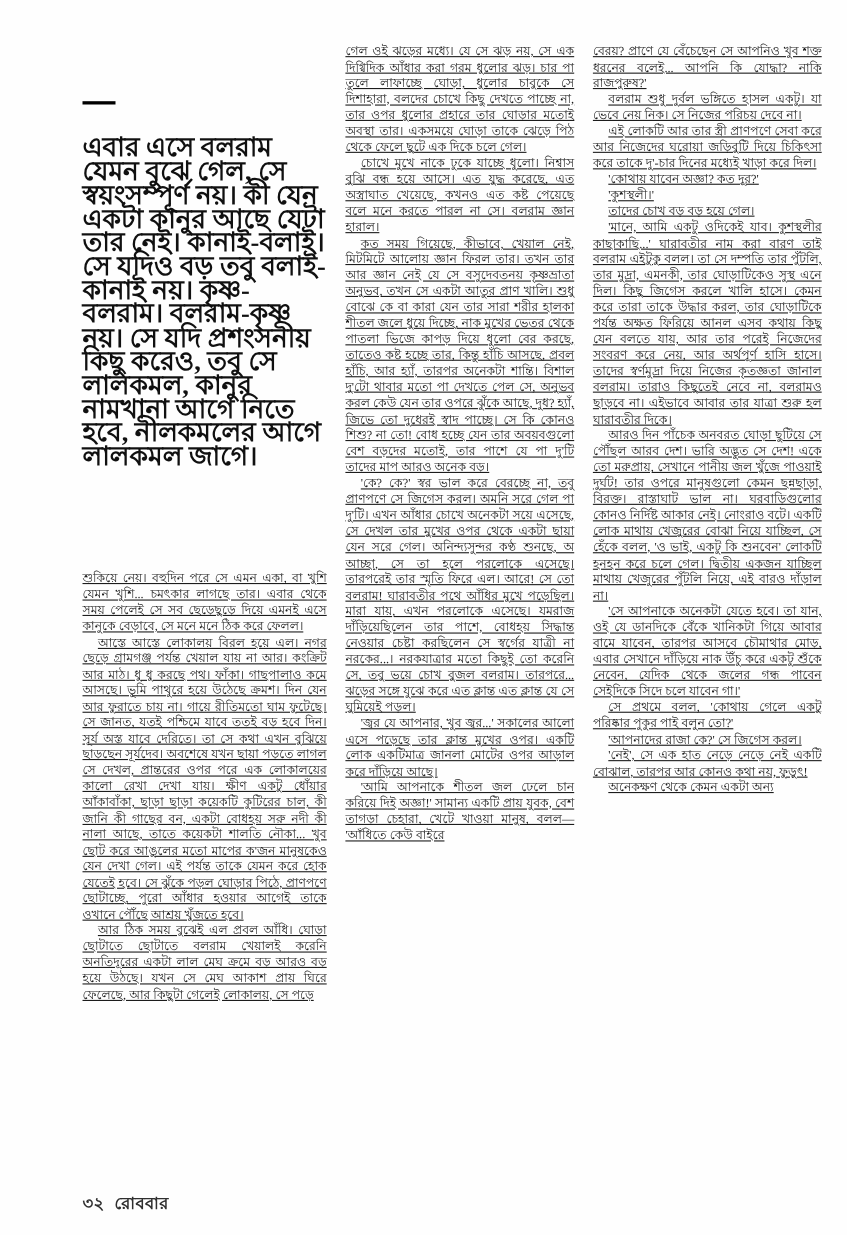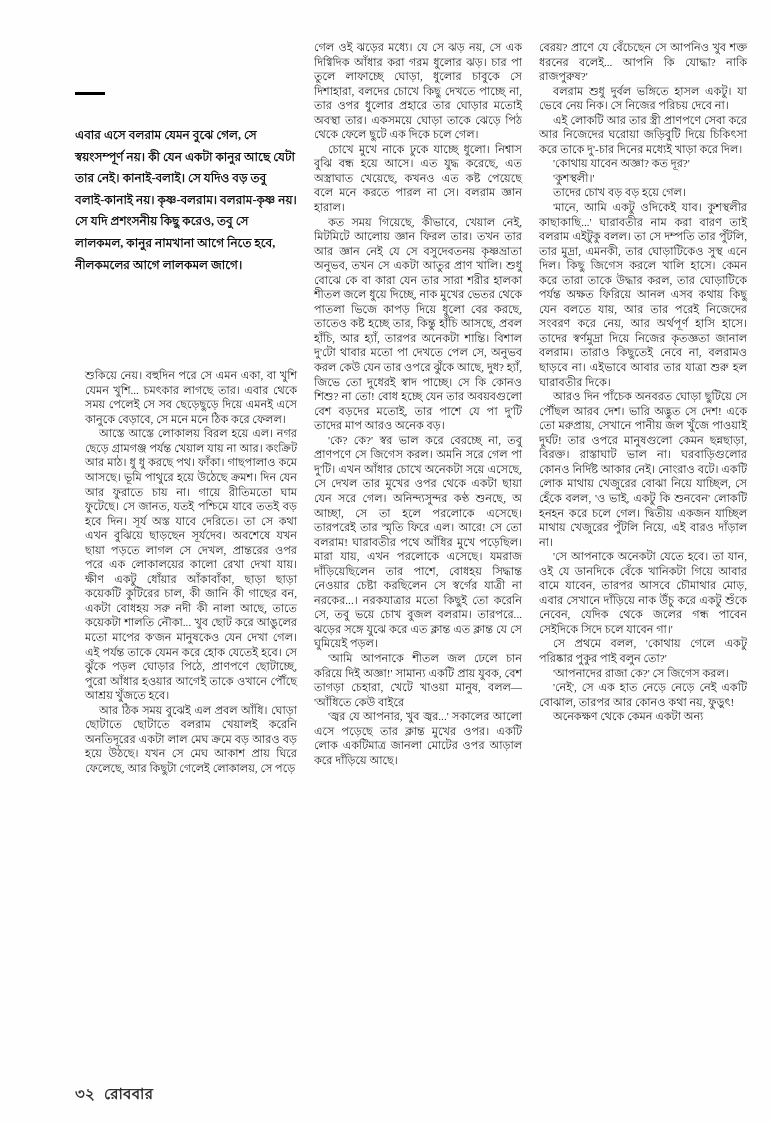--- a/index.html
+++ b/index.html
@@ -20,39 +20,39 @@
     box-sizing:border-box;
   }
   .col {
     flex:0 0 auto;
     width:208px;
     font-size:11.2px;
     line-height:14.55px;
     text-align:justify;
     word-break:break-word;
   }
-  .col p { margin:0; text-indent:14px; }
+  .col p { margin:0; text-indent:14px;text-decoration:underline; }
   .col > p:first-child { text-indent:0; }
   .col-body p { margin:0; text-indent:14px; }
   .col-body p:first-child { text-indent:0; }
   .col-left { width:222px; }
   .rule {
     width:30px; height:3px;
     background:#000;
     margin-top:52px;
     margin-bottom:30px;
   }
   .pull-quote {
     font-weight:bold;
-    font-size:12px;
+    font-size:24px;
     line-height:21.6px;
     color:#101010;
     text-align:left;
   }
-  .col-left .col-body { margin-top:92px;margin-left:10px; }
+  .col-left .col-body { margin-top:92px; }
   .footer {
     position:absolute;
     left:75px; bottom:16px;
     font-size:15px;
     color:#2f2f2f;
     letter-spacing:0.3px;
   }
   .footer .page-number { font-weight:bold; }
   .footer .magazine-name { margin-left:9px; font-weight:bold; }
 </style>
@@ -70,22 +70,22 @@
           <p>আস্তে আস্তে লোকালয় বিরল হয়ে এল। নগর ছেড়ে গ্রামগঞ্জ পর্যন্ত খেয়াল যায় না আর। কংক্রিট আর মাঠ। ধু ধু করছে পথ। ফাঁকা। গাছপালাও কমে আসছে। ভূমি পাথুরে হয়ে উঠেছে ক্রমশ। দিন যেন আর ফুরাতে চায় না। গায়ে রীতিমতো ঘাম ফুটেছে। সে জানত, যতই পশ্চিমে যাবে ততই বড় হবে দিন। সূর্য অস্ত যাবে দেরিতে। তা সে কথা এখন বুঝিয়ে ছাড়ছেন সূর্যদেব। অবশেষে যখন ছায়া পড়তে লাগল সে দেখল, প্রান্তরের ওপর পরে এক লোকালয়ের কালো রেখা দেখা যায়। ক্ষীণ একটু ধোঁয়ার আঁকাবাঁকা, ছাড়া ছাড়া কয়েকটি কুটিরের চাল, কী জানি কী গাছের বন, একটা বোধহয় সরু নদী কী নালা আছে, তাতে কয়েকটা শালতি নৌকা... খুব ছোট করে আঙুলের মতো মাপের ক'জন মানুষকেও যেন দেখা গেল। এই পর্যন্ত তাকে যেমন করে হোক যেতেই হবে। সে ঝুঁকে পড়ল ঘোড়ার পিঠে, প্রাণপণে ছোটাচ্ছে, পুরো আঁধার হওয়ার আগেই তাকে ওখানে পৌঁছে আশ্রয় খুঁজতে হবে।</p>
           <p>আর ঠিক সময় বুঝেই এল প্রবল আঁধি। ঘোড়া ছোটাতে ছোটাতে বলরাম খেয়ালই করেনি অনতিদূরের একটা লাল মেঘ ক্রমে বড় আরও বড় হয়ে উঠছে। যখন সে মেঘ আকাশ প্রায় ঘিরে ফেলেছে, আর কিছুটা গেলেই লোকালয়, সে পড়ে</p>
         </div>
     </div>
 
     <div class="col">
         <p>গেল ওই ঝড়ের মধ্যে। যে সে ঝড় নয়, সে এক দিগ্বিদিক আঁধার করা গরম ধুলোর ঝড়। চার পা তুলে লাফাচ্ছে ঘোড়া, ধুলোর চাবুকে সে দিশাহারা, বলদের চোখে কিছু দেখতে পাচ্ছে না, তার ওপর ধুলোর প্রহারে তার ঘোড়ার মতোই অবস্থা তার। একসময়ে ঘোড়া তাকে ঝেড়ে পিঠ থেকে ফেলে ছুটে এক দিকে চলে গেল।</p>
         <p>চোখে মুখে নাকে ঢুকে যাচ্ছে ধুলো। নিশ্বাস বুঝি বন্ধ হয়ে আসে। এত যুদ্ধ করেছে, এত অস্ত্রাঘাত খেয়েছে, কখনও এত কষ্ট পেয়েছে বলে মনে করতে পারল না সে। বলরাম জ্ঞান হারাল।</p>
         <p>কত সময় গিয়েছে, কীভাবে, খেয়াল নেই, মিটমিটে আলোয় জ্ঞান ফিরল তার। তখন তার আর জ্ঞান নেই যে সে বসুদেবতনয় কৃষ্ণভ্রাতা অনুভব, তখন সে একটা আতুর প্রাণ খালি। শুধু বোঝে কে বা কারা যেন তার সারা শরীর হালকা শীতল জলে ধুয়ে দিচ্ছে, নাক মুখের ভেতর থেকে পাতলা ভিজে কাপড় দিয়ে ধুলো বের করছে, তাতেও কষ্ট হচ্ছে তার, কিন্তু হাঁচি আসছে, প্রবল হাঁচি, আর হ্যাঁ, তারপর অনেকটা শান্তি। বিশাল দু'টো থাবার মতো পা দেখতে পেল সে, অনুভব করল কেউ যেন তার ওপরে ঝুঁকে আছে, দুধ? হ্যাঁ, জিভে তো দুধেরই স্বাদ পাচ্ছে। সে কি কোনও শিশু? না তো! বোধ হচ্ছে যেন তার অবয়বগুলো বেশ বড়দের মতোই, তার পাশে যে পা দু'টি তাদের মাপ আরও অনেক বড়।</p>
         <p>'কে? কে?' স্বর ভাল করে বেরচ্ছে না, তবু প্রাণপণে সে জিগেস করল। অমনি সরে গেল পা দু'টি। এখন আঁধার চোখে অনেকটা সয়ে এসেছে, সে দেখল তার মুখের ওপর থেকে একটা ছায়া যেন সরে গেল। অনিন্দ্যসুন্দর কণ্ঠ শুনছে, অ আচ্ছা, সে তা হলে পরলোকে এসেছে। তারপরেই তার স্মৃতি ফিরে এল। আরে! সে তো বলরাম! ঘারাবতীর পথে আঁধির মুখে পড়েছিল। মারা যায়, এখন পরলোকে এসেছে। যমরাজ দাঁড়িয়েছিলেন তার পাশে, বোধহয় সিদ্ধান্ত নেওয়ার চেষ্টা করছিলেন সে স্বর্গের যাত্রী না নরকের...। নরকযাত্রার মতো কিছুই তো করেনি সে, তবু ভয়ে চোখ বুজল বলরাম। তারপরে... ঝড়ের সঙ্গে যুঝে করে এত ক্লান্ত এত ক্লান্ত যে সে ঘুমিয়েই পড়ল।</p>
+        <p>'জ্বর যে আপনার, খুব জ্বর...' সকালের আলো এসে পড়েছে তার ক্লান্ত মুখের ওপর। একটি লোক একটিমাত্র জানলা মোটের ওপর আড়াল করে দাঁড়িয়ে আছে।</p>
         <p>'আমি আপনাকে শীতল জল ঢেলে চান করিয়ে দিই অজ্ঞা!' সামান্য একটি প্রায় যুবক, বেশ তাগড়া চেহারা, খেটে খাওয়া মানুষ, বলল— 'আঁধিতে কেউ বাইরে</p>
-        <p>'জ্বর যে আপনার, খুব জ্বর...' সকালের আলো এসে পড়েছে তার ক্লান্ত মুখের ওপর। একটি লোক একটিমাত্র জানলা মোটের ওপর আড়াল করে দাঁড়িয়ে আছে।</p>
       </div>
 
     <div class="col">
         <p>বেরয়? প্রাণে যে বেঁচেছেন সে আপনিও খুব শক্ত ধরনের বলেই... আপনি কি যোদ্ধা? নাকি রাজপুরুষ?'</p>
         <p>বলরাম শুধু দুর্বল ভঙ্গিতে হাসল একটু। যা ভেবে নেয় নিক। সে নিজের পরিচয় দেবে না।</p>
         <p>এই লোকটি আর তার স্ত্রী প্রাণপণে সেবা করে আর নিজেদের ঘরোয়া জড়িবুটি দিয়ে চিকিৎসা করে তাকে দু'-চার দিনের মধ্যেই খাড়া করে দিল।</p>
         <p>'কোথায় যাবেন অজ্ঞা? কত দূর?'</p>
         <p>'কুশস্থলী।'</p>
         <p>তাদের চোখ বড় বড় হয়ে গেল।</p>
         <p>'মানে, আমি একটু ওদিকেই যাব। কুশস্থলীর কাছাকাছি...' ঘারাবতীর নাম করা বারণ তাই বলরাম এইটুকু বলল। তা সে দম্পতি তার পুঁটলি, তার মুদ্রা, এমনকী, তার ঘোড়াটিকেও সুস্থ এনে দিল। কিছু জিগেস করলে খালি হাসে। কেমন করে তারা তাকে উদ্ধার করল, তার ঘোড়াটিকে পর্যন্ত অক্ষত ফিরিয়ে আনল এসব কথায় কিছু যেন বলতে যায়, আর তার পরেই নিজেদের সংবরণ করে নেয়, আর অর্থপূর্ণ হাসি হাসে। তাদের স্বর্ণমুদ্রা দিয়ে নিজের কৃতজ্ঞতা জানাল বলরাম। তারাও কিছুতেই নেবে না, বলরামও ছাড়বে না। এইভাবে আবার তার যাত্রা শুরু হল ঘারাবতীর দিকে।</p>

